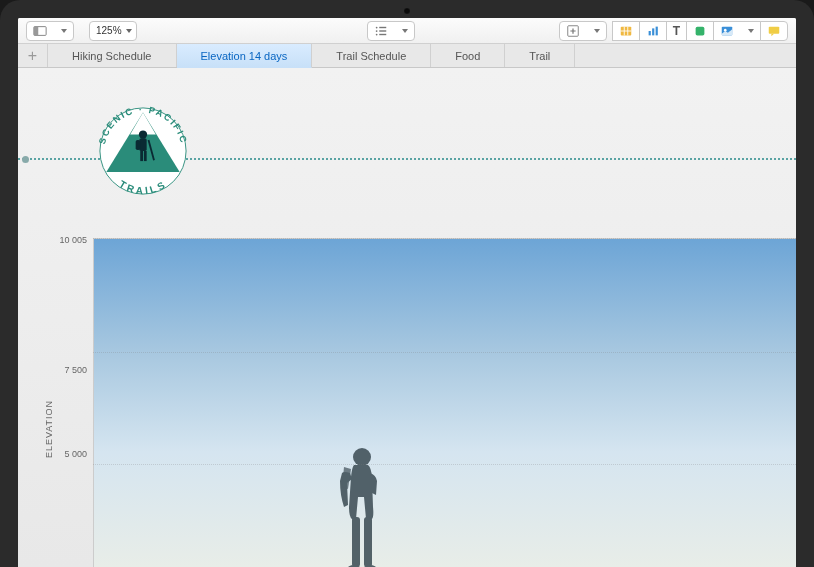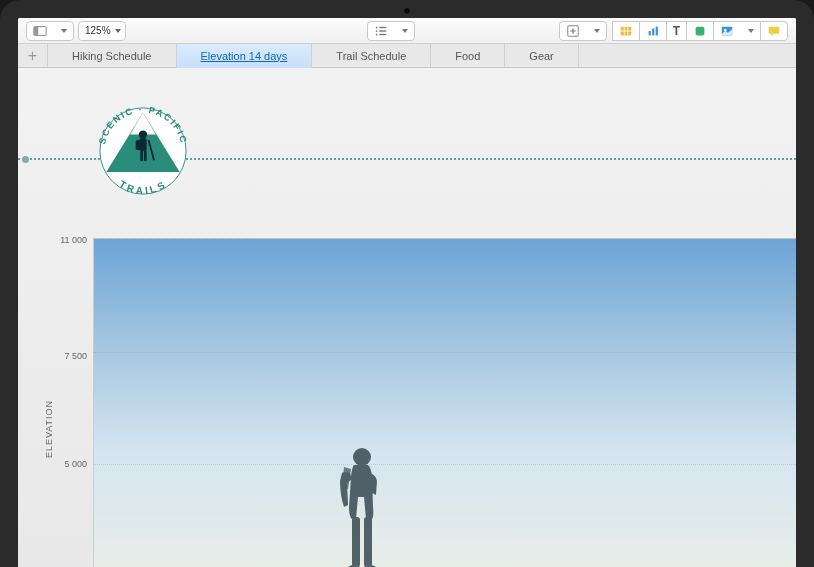--- a/index.html
+++ b/index.html
@@ -104,20 +104,21 @@
       background: #fff;
       border: 1px solid #c8c8c8;
       border-radius: 4px;
       padding: 0 14px 0 6px;
       font-size: 10px;
       color: #333;
       position: relative;
       display: flex;
       align-items: center;
       cursor: pointer;
+      margin-left: 11px;
     }
     .zoom-select::after {
       content: '';
       position: absolute;
       right: 4px;
       top: 50%;
       transform: translateY(-50%);
       border-left: 3px solid transparent;
       border-right: 3px solid transparent;
       border-top: 4px solid #666;
@@ -159,21 +160,20 @@
       font-size: 11px;
       color: #555;
       border-right: 1px solid #d0d0d0;
       cursor: pointer;
     }
     .tab.active {
       background: linear-gradient(#d9ecff, #c8e0f8);
       color: #0a66c2;
       border-bottom:1px solid #c8e0f8;
       margin-bottom:-1px;
-      text-decoration:underline;
     }
     .canvas {
       background: linear-gradient(#f2f2f2, #e8e8e8);
       height: calc(100% - 50px);
       position: relative;
       overflow: hidden;
     }
     .title-row {
       position: absolute;
       left: 0;
@@ -353,21 +353,21 @@
       <div class="tab active">
         <span>Elevation 14 days</span>
       </div>
       <div class="tab">
         <span>Trail Schedule</span>
       </div>
       <div class="tab">
         <span>Food</span>
       </div>
       <div class="tab">
-        <span>Gear</span>
+        <span>Trail</span>
       </div>
     </div>
 
     <div class="canvas">
       <div class="title-row"></div>
       <div class="title-marker"></div>
 
       <svg class="logo" viewBox="0 0 120 120">
         <defs>
           <path id="arcTop" d="M 18 60 A 42 42 0 0 1 102 60" fill="none"></path>
@@ -390,23 +390,23 @@
           </textPath>
         </text>
         <text font-size="11" fill="#2a8c7a" font-weight="600" letter-spacing="3">
           <textPath href="#arcBot" startOffset="50%" text-anchor="middle">
             <tspan>TRAILS</tspan>
           </textPath>
         </text>
       </svg>
 
       <div class="axis-area">
-        <span class="y-label" style="top: 2px">11 000</span>
-        <span class="y-label" style="top: 118px">7 500</span>
-        <span class="y-label" style="top: 226px">5 000</span>
+        <span class="y-label" style="top: 2px">10 005</span>
+        <span class="y-label" style="top: 132px">7 500</span>
+        <span class="y-label" style="top: 216px">5 000</span>
         <span class="axis-title">ELEVATION</span>
       </div>
 
       <div class="chart-box">
         <div class="hiker-silhouette">
           <svg viewBox="0 0 90 150">
             <g fill="#3a4a52" opacity="0.85">
               <circle cx="48" cy="20" r="9"></circle>
               <path d="M 40 28 Q 38 30 37 40 L 35 70 Q 35 80 38 82 L 42 82 L 44 60 L 50 60 L 52 82 L 58 82 Q 60 80 59 70 L 58 40 Q 57 30 54 28 Z"></path>
               <path d="M 36 36 Q 30 34 28 36 L 26 44 Q 26 58 30 70 L 34 68 L 33 46 L 38 42 Z"></path>

